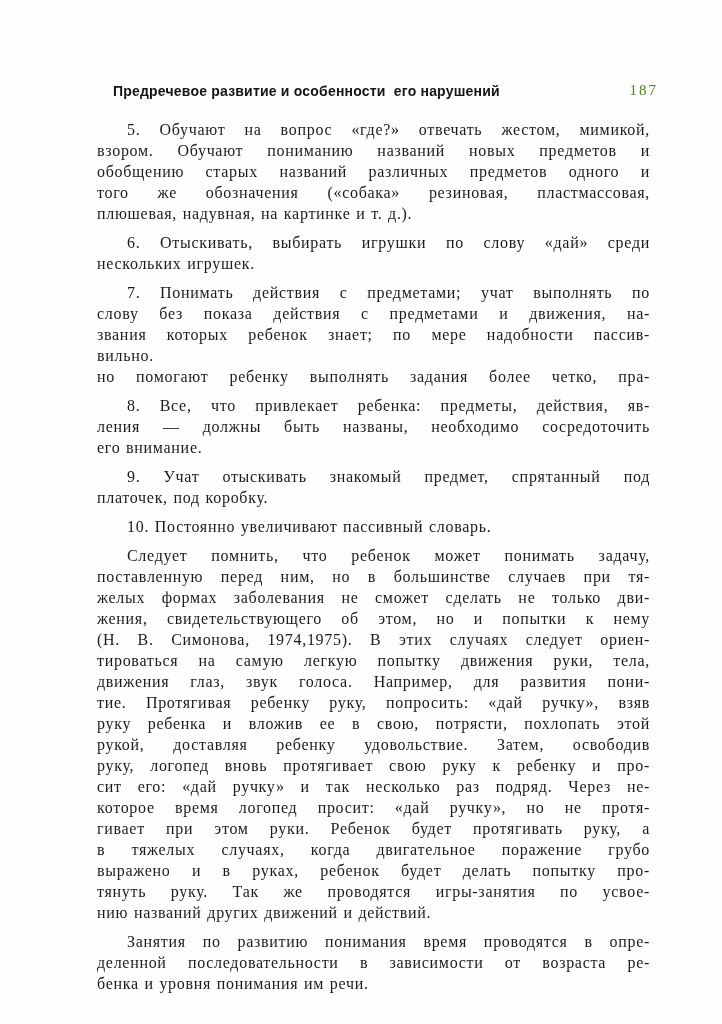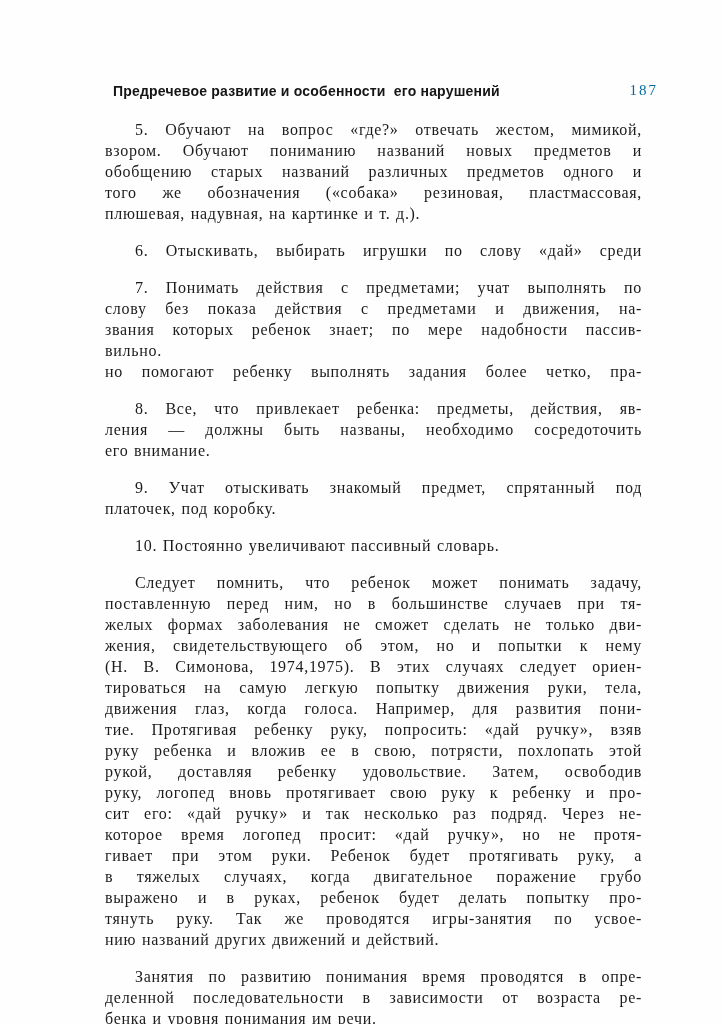--- a/index.html
+++ b/index.html
@@ -33,31 +33,31 @@
     font-size: 14px;
     letter-spacing: 0.2px;
     padding-left: 24px;
     white-space: pre-wrap;
     color: #151515;
   }
   .page-num {
     font-family: "Liberation Serif", serif;
     font-size: 15px;
     letter-spacing: 2px;
-    color: #0369a1;
+    color: #4d7c0f;
   }
   .body-text {
     margin-top: 20px;
     font-size: 16px;
     line-height: 21px;
     letter-spacing: 0.7px;
     word-spacing: 1px;
   }
   .paragraph {
-    margin: 16px;
+    margin: 8px;
   }
   .line {
     height: 21px;
     overflow: hidden;
     text-align: justify;
     text-align-last: justify;
   }
   .line.first {
     padding-left: 30px;
   }
@@ -77,20 +77,21 @@
     <div class="body-text">
         <div class="paragraph">
           <div class="line first">5. Обучают на вопрос «где?» отвечать жестом, мимикой,</div>
           <div class="line">взором. Обучают пониманию названий новых предметов и</div>
           <div class="line">обобщению старых названий различных предметов одного и</div>
           <div class="line">того же обозначения («собака» резиновая, пластмассовая,</div>
           <div class="line last">плюшевая, надувная, на картинке и т. д.).</div>
         </div>
         <div class="paragraph">
           <div class="line first">6. Отыскивать, выбирать игрушки по слову «дай» среди</div>
+          <div class="line last">нескольких игрушек.</div>
         </div>
         <div class="paragraph">
           <div class="line first">7. Понимать действия с предметами; учат выполнять по</div>
           <div class="line">слову без показа действия с предметами и движения, на-</div>
           <div class="line">звания которых ребенок знает; по мере надобности пассив-</div>
           <div class="line last">вильно.</div>
           <div class="line">но помогают ребенку выполнять задания более четко, пра-</div>
         </div>
         <div class="paragraph">
           <div class="line first">8. Все, что привлекает ребенка: предметы, действия, яв-</div>
@@ -104,21 +105,21 @@
         <div class="paragraph">
           <div class="line first last">10. Постоянно увеличивают пассивный словарь.</div>
         </div>
         <div class="paragraph">
           <div class="line first">Следует помнить, что ребенок может понимать задачу,</div>
           <div class="line">поставленную перед ним, но в большинстве случаев при тя-</div>
           <div class="line">желых формах заболевания не сможет сделать не только дви-</div>
           <div class="line">жения, свидетельствующего об этом, но и попытки к нему</div>
           <div class="line">(Н. В. Симонова, 1974,1975). В этих случаях следует ориен-</div>
           <div class="line">тироваться на самую легкую попытку движения руки, тела,</div>
-          <div class="line">движения глаз, когда голоса. Например, для развития пони-</div>
+          <div class="line">движения глаз, звук голоса. Например, для развития пони-</div>
           <div class="line">тие. Протягивая ребенку руку, попросить: «дай ручку», взяв</div>
           <div class="line">руку ребенка и вложив ее в свою, потрясти, похлопать этой</div>
           <div class="line">рукой, доставляя ребенку удовольствие. Затем, освободив</div>
           <div class="line">руку, логопед вновь протягивает свою руку к ребенку и про-</div>
           <div class="line">сит его: «дай ручку» и так несколько раз подряд. Через не-</div>
           <div class="line">которое время логопед просит: «дай ручку», но не протя-</div>
           <div class="line">гивает при этом руки. Ребенок будет протягивать руку, а</div>
           <div class="line">в тяжелых случаях, когда двигательное поражение грубо</div>
           <div class="line">выражено и в руках, ребенок будет делать попытку про-</div>
           <div class="line">тянуть руку. Так же проводятся игры-занятия по усвое-</div>

